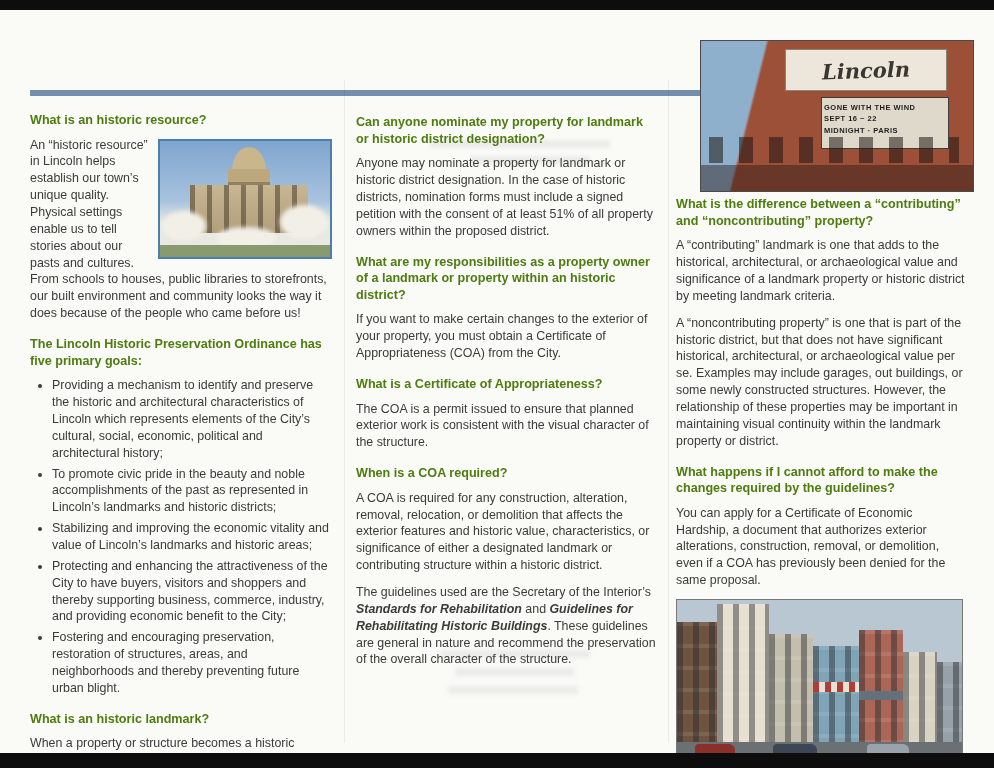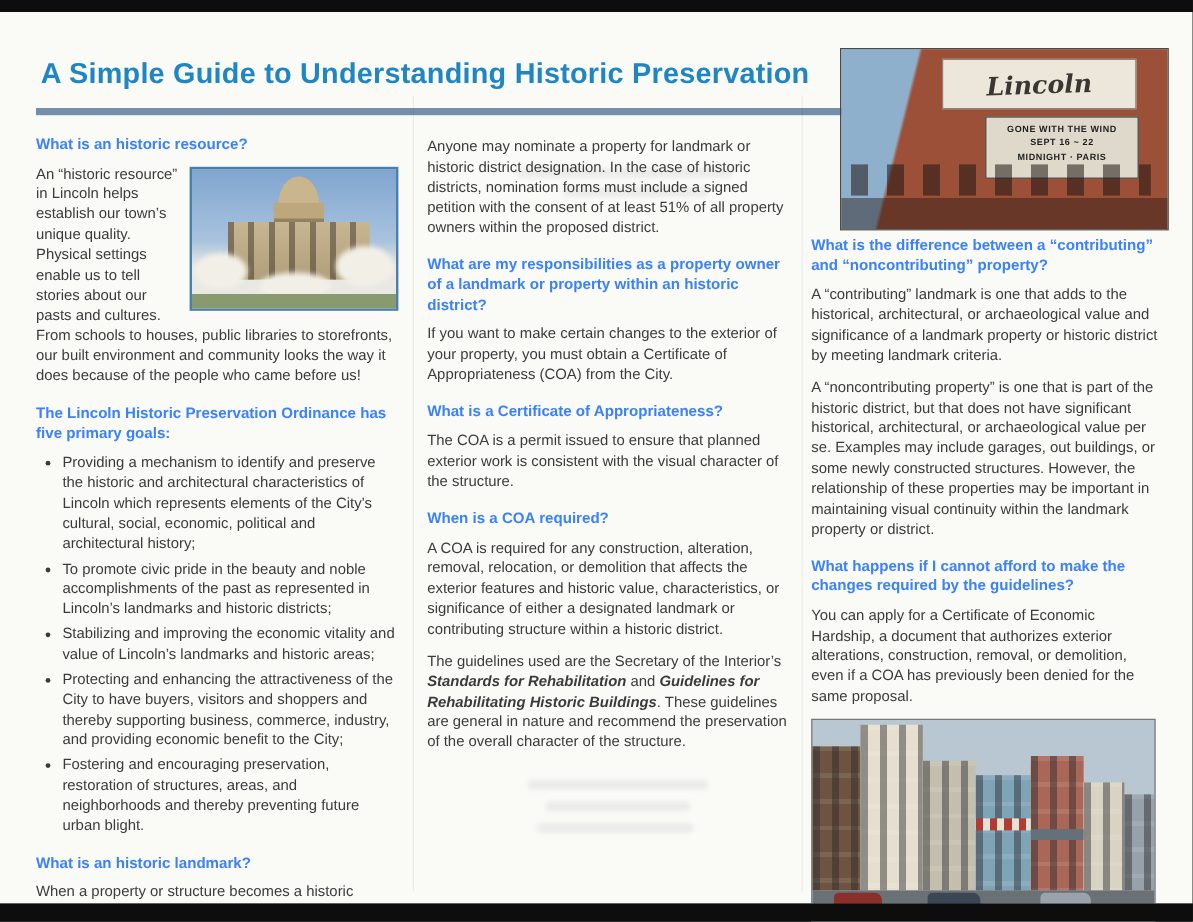--- a/index.html
+++ b/index.html
@@ -14,21 +14,21 @@
          color:#1f86c2;letter-spacing:0.2px;}
   .rule{position:absolute;left:30px;top:80px;width:934px;height:6px;background:#748fab;}
 
   .fold{position:absolute;top:70px;bottom:10px;width:1px;background:rgba(0,0,0,0.06);}
 
   .col{position:absolute;color:#3b3b3b;font-size:12.4px;line-height:1.36;}
   .col1{left:30px;top:102px;width:302px;}
   .col2{left:356px;top:104px;width:300px;}
   .col3{left:676px;top:186px;width:289px;}
 
-  .h{color:#3b82f6;font-size:12.6px;font-weight:bold;line-height:1.32;margin:14px 0 8px 0;}
+  .h{color:#4d7c0f;font-size:12.6px;font-weight:bold;line-height:1.32;margin:14px 0 8px 0;}
   .h:first-child{margin-top:0;}
   .p{margin:0 0 10px 0;}
   ul.goals{margin:4px 0 10px 0;padding:0 0 0 22px;}
   ul.goals li{margin:0 0 4px 0;}
   i{font-style:italic;font-weight:bold;}
 
   
   .courthouse{display:block;float:right;width:170px;height:116px;margin:2px 0 6px 10px;
       border:2px solid #4d7fae;position:relative;overflow:hidden;
       background:linear-gradient(#7fa5cf 0%,#a9c3de 52%,#e7e9e2 70%,#e7e9e2 100%);}
@@ -44,21 +44,21 @@
 
   
   .theater{position:absolute;left:700px;top:30px;width:272px;height:150px;border:1px solid #4a4a4a;
       overflow:hidden;background:linear-gradient(104deg,#8fb0cc 0 21%,#9d5038 22% 100%);}
   .th-shade{position:absolute;left:0;bottom:0;width:100%;height:26px;background:rgba(40,25,20,.45);}
   .th-sign{position:absolute;left:84px;top:8px;width:160px;height:40px;background:#ece7da;
       border:1px solid #8a8578;display:flex;align-items:center;justify-content:center;}
   .th-sign span{font-family:"DejaVu Serif","Liberation Serif",serif;font-style:italic;
       font-weight:bold;font-size:21px;color:#3a3632;transform:rotate(-2deg);}
   .th-marquee{position:absolute;left:120px;top:56px;width:128px;height:52px;background:#ded9cb;
-      border:1px solid #3c3c3c;padding:4px 2px;box-sizing:border-box;text-align:center;}
+      border:1px solid #3c3c3c;padding:4px 2px;box-sizing:border-box;}
   .th-marquee div{font-size:7.5px;font-weight:bold;color:#1e1e1e;line-height:1.5;
       letter-spacing:0.5px;white-space:nowrap;overflow:hidden;}
   .th-windows{position:absolute;left:8px;top:96px;width:250px;height:26px;background:
       repeating-linear-gradient(90deg, rgba(30,22,18,.55) 0 14px, transparent 14px 30px);}
 
   
   .street{position:relative;width:285px;height:178px;border:1px solid #777;overflow:hidden;
       background:#b9c7d3;margin-top:10px;}
   .bldg{position:absolute;bottom:36px;background-image:
       repeating-linear-gradient(90deg, rgba(40,40,45,.45) 0 6px, transparent 6px 16px),
@@ -82,21 +82,20 @@
 
   
   .bleed{position:absolute;background:rgba(110,110,115,0.10);filter:blur(2px);border-radius:2px;}
 </style>
 </head>
 <body>
 
 <div class="scan">
   <div class="page">
 
-    <h1 class="title">A Simple Guide to Understanding Historic Preservation</h1>
     <div class="rule"></div>
     <div class="fold" style="left:344px;"></div>
     <div class="fold" style="left:668px;"></div>
 
     <div class="bleed" style="left:430px;top:130px;width:180px;height:8px;"></div>
     <div class="bleed" style="left:470px;top:146px;width:120px;height:8px;"></div>
     <div class="bleed" style="left:440px;top:640px;width:150px;height:8px;"></div>
     <div class="bleed" style="left:455px;top:658px;width:120px;height:8px;"></div>
     <div class="bleed" style="left:448px;top:676px;width:130px;height:8px;"></div>
 
@@ -120,20 +119,21 @@
         <li>To promote civic pride in the beauty and noble accomplishments of the past as represented in Lincoln’s landmarks and historic districts;</li>
         <li>Stabilizing and improving the economic vitality and value of Lincoln’s landmarks and historic areas;</li>
         <li>Protecting and enhancing the attractiveness of the City to have buyers, visitors and shoppers and thereby supporting business, commerce, industry, and providing economic benefit to the City;</li>
         <li>Fostering and encouraging preservation, restoration of structures, areas, and neighborhoods and thereby preventing future urban blight.</li>
       </ul>
       <h2 class="h">What is an historic landmark?</h2>
       <p class="p">When a property or structure becomes a historic landmark in Lincoln, it is because it has historic or architectural significance to our community. Landmark status preserves the property for the future by encouraging its preservation and renovation.</p>
     </div>
 
     <div class="col col2">
+      <h2 class="h">Can anyone nominate my property for landmark or historic district designation?</h2>
       <p class="p">Anyone may nominate a property for landmark or historic district designation. In the case of historic districts, nomination forms must include a signed petition with the consent of at least 51% of all property owners within the proposed district.</p>
       <h2 class="h">What are my responsibilities as a property owner of a landmark or property within an historic district?</h2>
       <p class="p">If you want to make certain changes to the exterior of your property, you must obtain a Certificate of Appropriateness (COA) from the City.</p>
       <h2 class="h">What is a Certificate of Appropriateness?</h2>
       <p class="p">The COA is a permit issued to ensure that planned exterior work is consistent with the visual character of the structure.</p>
       <h2 class="h">When is a COA required?</h2>
       <p class="p">A COA is required for any construction, alteration, removal, relocation, or demolition that affects the exterior features and historic value, characteristics, or significance of either a designated landmark or contributing structure within a historic district.</p>
       <p class="p"><span>The guidelines used are the Secretary of the Interior’s </span><i>Standards for Rehabilitation</i><span> and </span><i>Guidelines for Rehabilitating Historic Buildings</i><span>. These guidelines are general in nature and recommend the preservation of the overall character of the structure.</span></p>
     </div>
 

